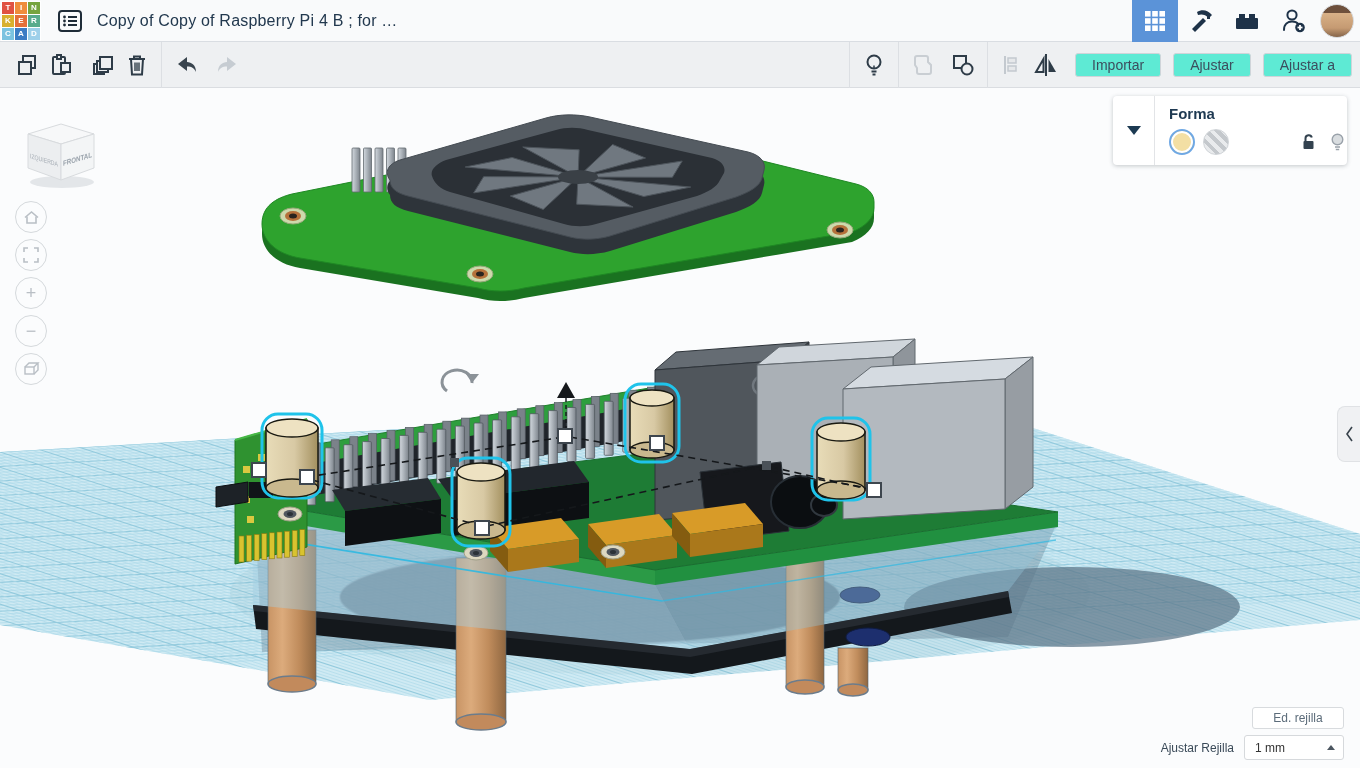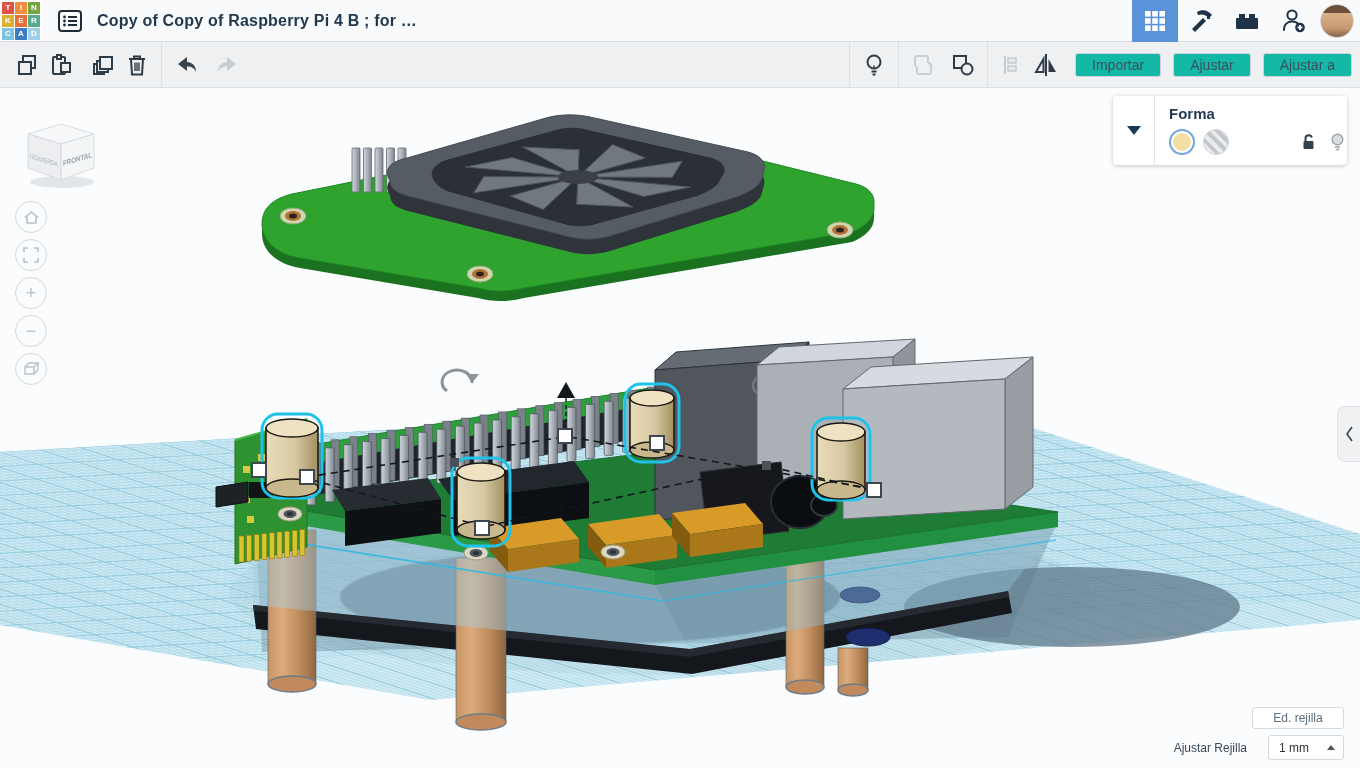--- a/index.html
+++ b/index.html
@@ -9,38 +9,38 @@
   
   .topbar { height:42px; background:#f9fafb; border-bottom:1px solid #d9dde2;
     display:flex; align-items:center; }
   .logo { width:40px; height:40px; margin-left:1px; background:#fff;
     display:grid; grid-template-columns:repeat(3,1fr); grid-template-rows:repeat(3,1fr);
     gap:1px; padding:1px; cursor:pointer; }
   .logo .tile { display:flex; align-items:center; justify-content:center;
     color:#fff; font-size:8px; font-weight:bold; }
   .doc-menu { width:30px; height:30px; margin-left:14px; display:flex;
     align-items:center; justify-content:center; cursor:pointer; }
-  .design-title { margin-left:12px; font-size:16px; font-weight:bold; color:#22384e;
+  .design-title { margin-left:12px; font-size:16px; font-weight:normal; color:#22384e;
     letter-spacing:.2px; white-space:nowrap; }
   .topbar-right { margin-left:auto; display:flex; height:42px; align-items:center; }
   .top-ic { width:46px; height:42px; display:flex; align-items:center;
     justify-content:center; cursor:pointer; }
   .top-ic.active { background:#5b93d8; }
   .avatar { width:34px; height:34px; border-radius:50%; margin:0 6px 0 4px;
     background:linear-gradient(180deg,#6e503c 0%,#6e503c 26%,#d8b087 26%,#c59a72 72%,#85654a 100%);
     border:1px solid #d7dadd; cursor:pointer; }
 
   
   .toolbar { height:46px; background:#eef0f2; border-bottom:1px solid #dadde1;
     display:flex; align-items:center; padding:0 8px 0 10px; }
   .tb-btn { width:34px; height:46px; display:flex; align-items:center;
     justify-content:center; cursor:pointer; }
   .tb-sep { width:1px; height:46px; background:#dcdfe3; margin:0 7px; }
   .tb-spacer { flex:1; }
-  .tb-push { padding:0 16px; height:24px; background:#14b8a6; border:1px solid #cfd4d9;
+  .tb-push { padding:0 16px; height:24px; background:#5eead4; border:1px solid #cfd4d9;
     border-radius:3px; font-size:14px; color:#3c4e5e; display:flex; align-items:center;
     margin-left:12px; cursor:pointer; white-space:nowrap; }
 
   
   .main { position:relative; width:1360px; height:680px; background:#fbfcfd; }
   #scene { position:absolute; left:0; top:0; }
 
   
   .viewcube { position:absolute; left:16px; top:26px; cursor:pointer; }
   
@@ -70,23 +70,23 @@
   .collapse-tab { position:absolute; right:0; top:318px; width:23px; height:56px;
     background:#f0f1f3; border:1px solid #e0e2e5; border-right:none;
     border-radius:8px 0 0 8px; display:flex; align-items:center; justify-content:center;
     cursor:pointer; }
 
   
   .edit-grid-btn { position:absolute; right:16px; bottom:39px; width:92px; height:22px;
     background:#fff; border:1px solid #d8dbde; border-radius:3px; font-size:12px;
     color:#5c6c7a; display:flex; align-items:center; justify-content:center; cursor:pointer; }
   .snap-row { position:absolute; right:16px; bottom:8px; display:flex;
-    align-items:center; gap:21px; }
+    align-items:center; gap:10px; }
   .snap-label { font-size:12px; color:#3a4a58; }
-  .snap-select { width:76px; height:25px; background:#fff; border:1px solid #d6d9dc;
+  .snap-select { width:100px; height:25px; background:#fff; border:1px solid #d6d9dc;
     border-radius:3px; display:flex; align-items:center; padding:0 8px 0 10px;
     cursor:pointer; }
   .snap-value { font-size:12px; color:#333; flex:1; }
   .snap-caret { width:0; height:0; border-left:4px solid transparent;
     border-right:4px solid transparent; border-bottom:5px solid #4c5660; }
 
   svg text { user-select:none; }
 </style>
 </head>
 <body>

